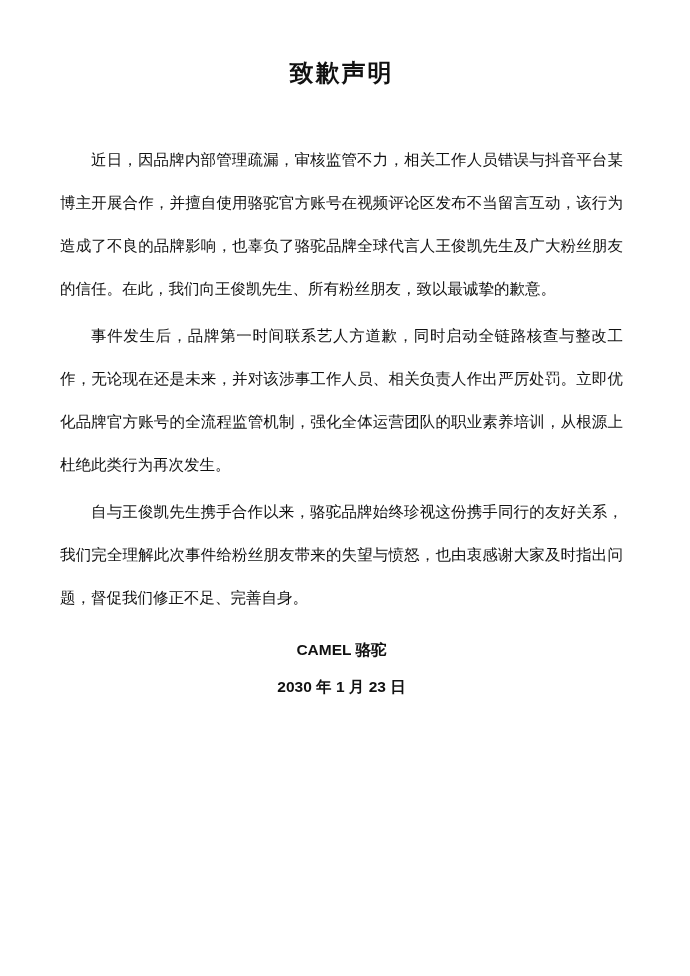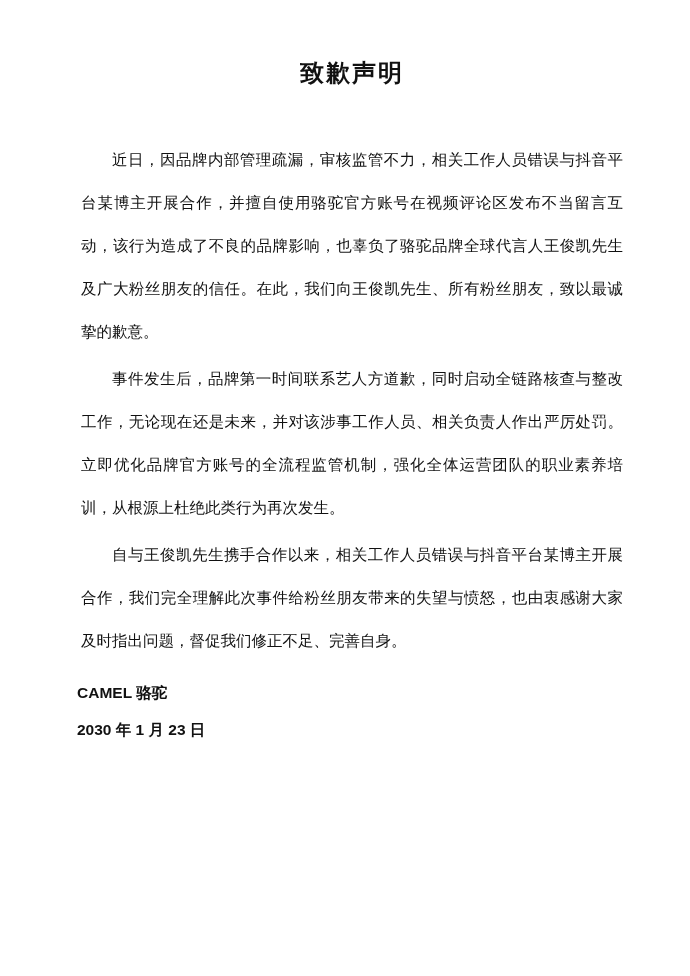--- a/index.html
+++ b/index.html
@@ -7,21 +7,21 @@
     padding: 0;
     background: #ffffff;
   }
   .page {
     position: relative;
     width: 690px;
     height: 976px;
     margin: 0 auto;
     background: #ffffff;
     box-sizing: border-box;
-    padding: 58px 63px 0 77px;
+    padding: 58px 63px 0 56px;
     font-family: "Liberation Sans", "DejaVu Sans", sans-serif;
     color: #111111;
     overflow: hidden;
   }
   .doc-title {
     margin: 0;
     text-align: center;
     font-size: 24px;
     font-weight: 700;
     letter-spacing: 2px;
@@ -34,35 +34,35 @@
     margin: 4px;
     font-size: 15.5px;
     font-weight: 400;
     line-height: 43px;
     text-align: justify;
     text-indent: 2em;
     word-break: break-all;
   }
   .signature-block {
     margin-top: 12px;
-    text-align: left;
+    text-align: center;
     font-size: 15.5px;
     font-weight: 700;
     line-height: 37px;
   }
 </style>
 </head>
 <body>
 
 <div class="page">
   <h1 class="doc-title">致歉声明</h1>
 
   <div class="doc-body">
     <p class="para">近日，因品牌内部管理疏漏，审核监管不力，相关工作人员错误与抖音平台某博主开展合作，并擅自使用骆驼官方账号在视频评论区发布不当留言互动，该行为造成了不良的品牌影响，也辜负了骆驼品牌全球代言人王俊凯先生及广大粉丝朋友的信任。在此，我们向王俊凯先生、所有粉丝朋友，致以最诚挚的歉意。</p>
     <p class="para">事件发生后，品牌第一时间联系艺人方道歉，同时启动全链路核查与整改工作，无论现在还是未来，并对该涉事工作人员、相关负责人作出严厉处罚。立即优化品牌官方账号的全流程监管机制，强化全体运营团队的职业素养培训，从根源上杜绝此类行为再次发生。</p>
-    <p class="para">自与王俊凯先生携手合作以来，相关工作人员错误与抖音平台某博主开展合作，我们完全理解此次事件给粉丝朋友带来的失望与愤怒，也由衷感谢大家及时指出问题，督促我们修正不足、完善自身。</p>
+    <p class="para">自与王俊凯先生携手合作以来，骆驼品牌始终珍视这份携手同行的友好关系，我们完全理解此次事件给粉丝朋友带来的失望与愤怒，也由衷感谢大家及时指出问题，督促我们修正不足、完善自身。</p>
   </div>
 
   <div class="signature-block">
     <div>CAMEL 骆驼</div>
     <div>2030 年 1 月 23 日</div>
   </div>
 </div>
 
 </body></html>

